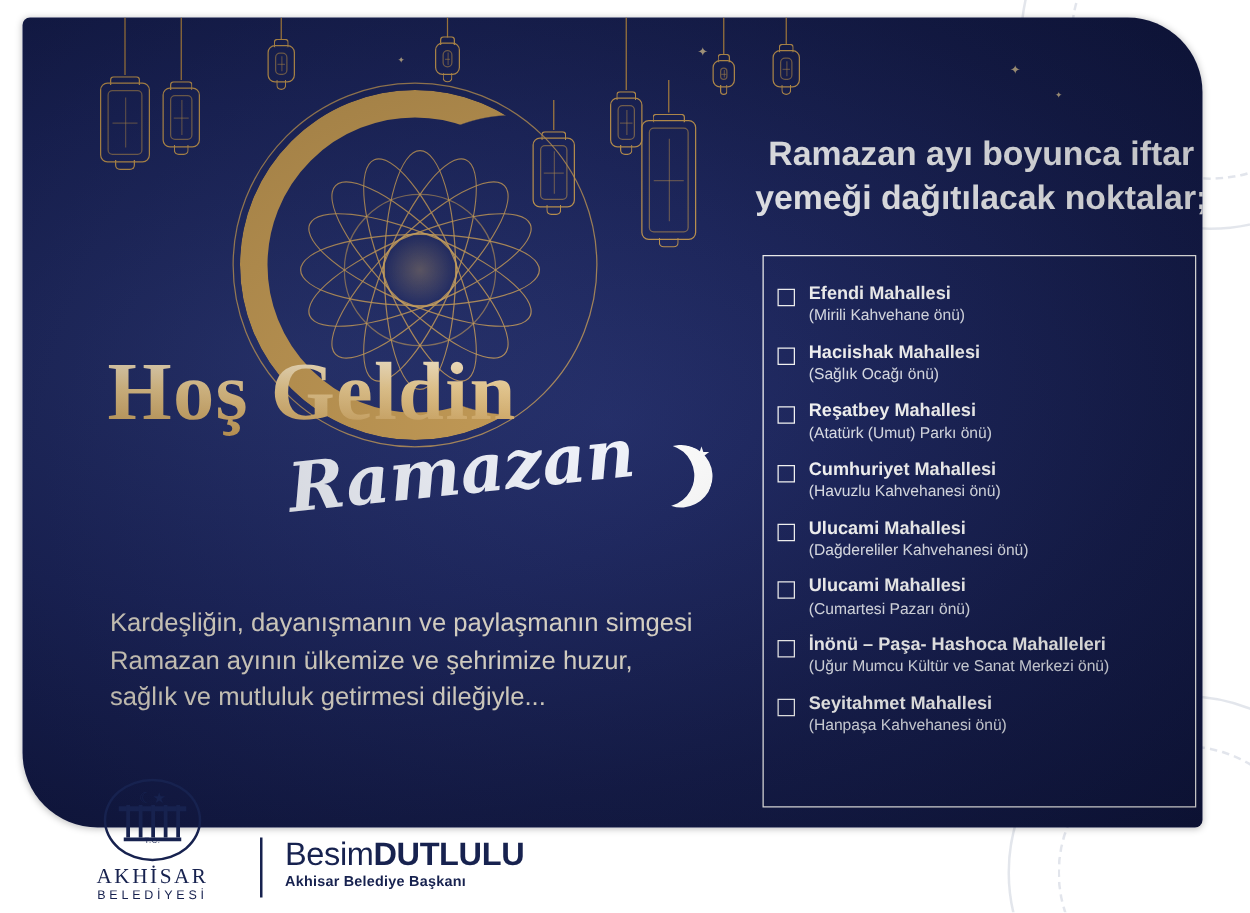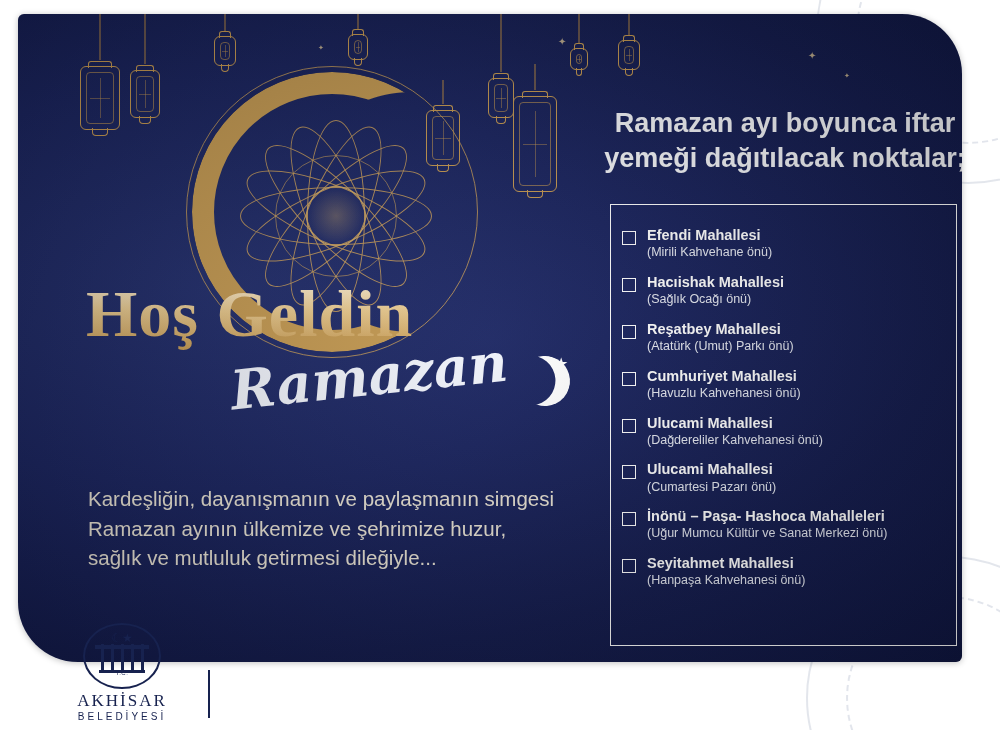--- a/index.html
+++ b/index.html
@@ -565,15 +565,21 @@
             <span></span>
             <span></span>
             <span></span>
           </div>
         <div class="tc">T.C.</div>
       </div>
       <div class="lname">AKHİSAR</div>
       <div class="lsub">BELEDİYESİ</div>
     </div>
     <div class="divider"></div>
+    <div class="mayor">
+      <div class="mname">
+        <span class="light">Besim</span><span>DUTLULU</span>
+      </div>
+      <div class="mtitle">Akhisar Belediye Başkanı</div>
+    </div>
   </div>
 
 </div>
 
 </body></html>

